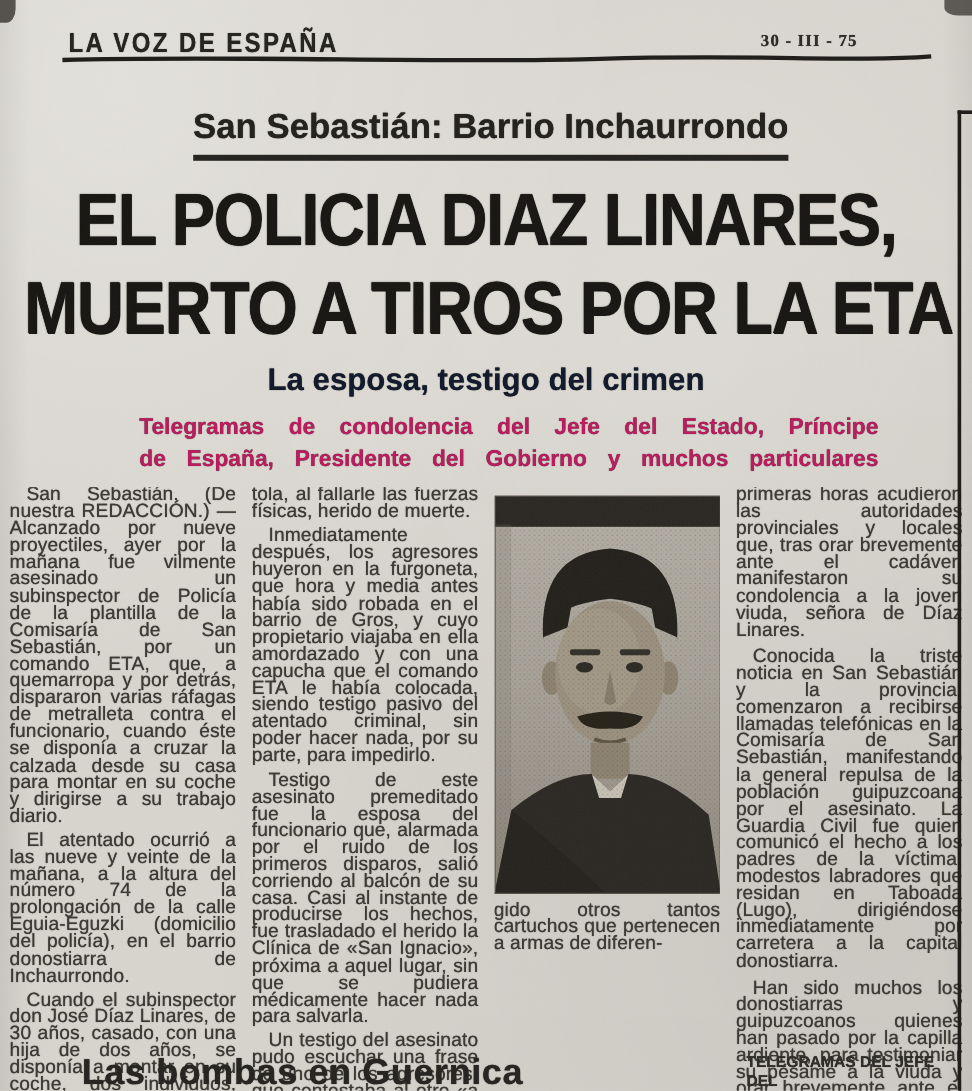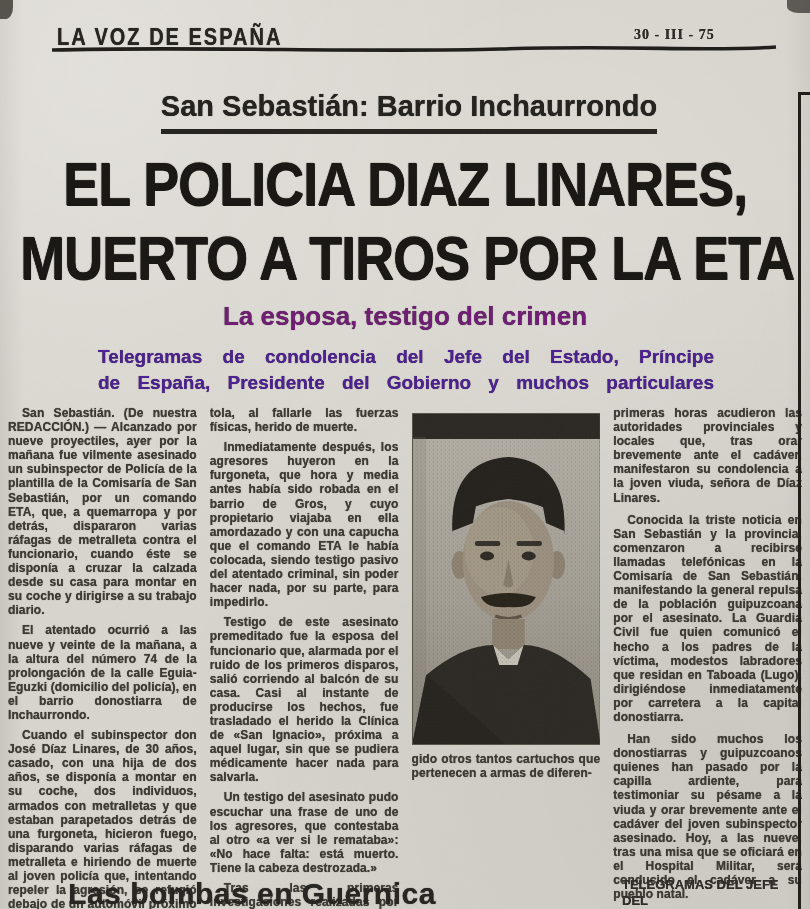--- a/index.html
+++ b/index.html
@@ -39,36 +39,36 @@
     left:20px;width:770px;text-align:center;font-weight:800;color:#161511;
     font-size:54px;letter-spacing:-1px;transform:scaleY(1.14);
     transform-origin:center top;white-space:nowrap;
     text-shadow:0 0 1px #161511, .5px .5px 0 #161511;
   }
   .hl1{top:148px;}
   .hl2{top:222px;}
   
   .subheadline{
     left:100px;top:301px;width:610px;text-align:center;
-    font-size:26px;font-weight:700;color:#701a75;text-shadow:0 0 .8px #21201c;
+    font-size:26px;font-weight:700;color:#0f172a;text-shadow:0 0 .8px #21201c;
   }
   .deck{
-    left:98px;width:616px;font-size:19px;font-weight:700;color:#4c1d95;
+    left:116px;width:616px;font-size:19px;font-weight:700;color:#be185d;
     text-align:justify;text-align-last:justify;text-shadow:0 0 .7px #24231f;
     word-spacing:4px;
   }
   .deck1{top:346px;}
   .deck2{top:372px;}
   
   .cols{
     left:8px;top:406px;width:794px;height:503px;display:flex;gap:13px;overflow:hidden;
   }
   .col{flex:1;min-width:0;overflow:hidden;}
   .col p{
-    margin:0 0 6px 0;font-size:12px;line-height:14.1px;font-weight:700;
+    margin:0 0 6px 0;font-size:16px;line-height:14.1px;font-weight:400;
     color:#3a3832;text-align:justify;text-indent:14px;letter-spacing:.1px;
     text-shadow:0 0 .8px rgba(50,48,42,.9);
   }
   .col p.cont{text-indent:0;}
   .col4 p{margin-bottom:8px;}
   
   .photo{width:100%;height:332px;margin:7px 0 7px;overflow:hidden;background:#a29d93;}
   .photo svg{display:block;width:100%;height:100%;}
   .caption{
     font-size:11px;line-height:13.5px;font-weight:700;color:#34322c;

